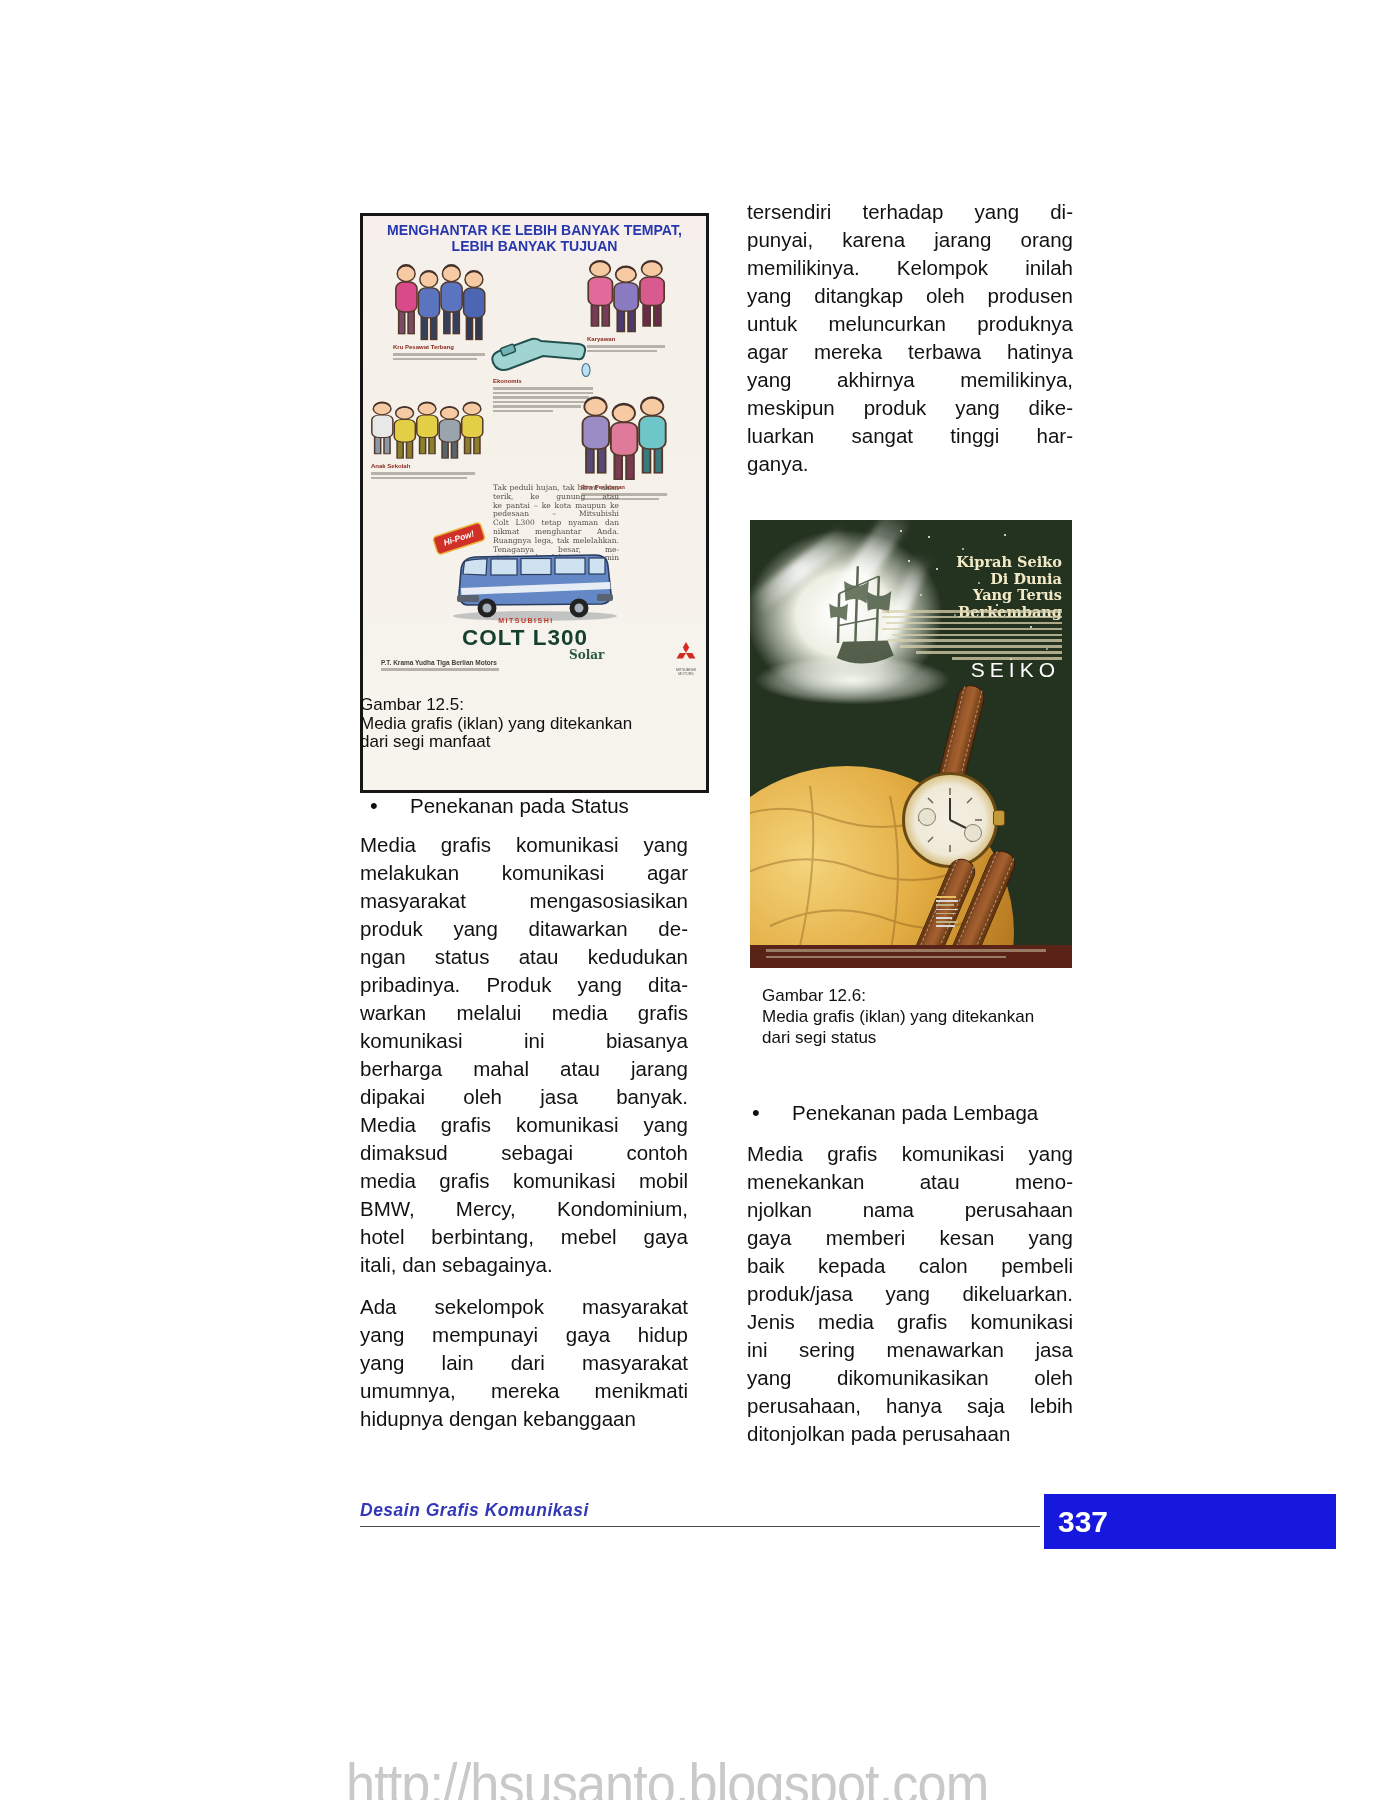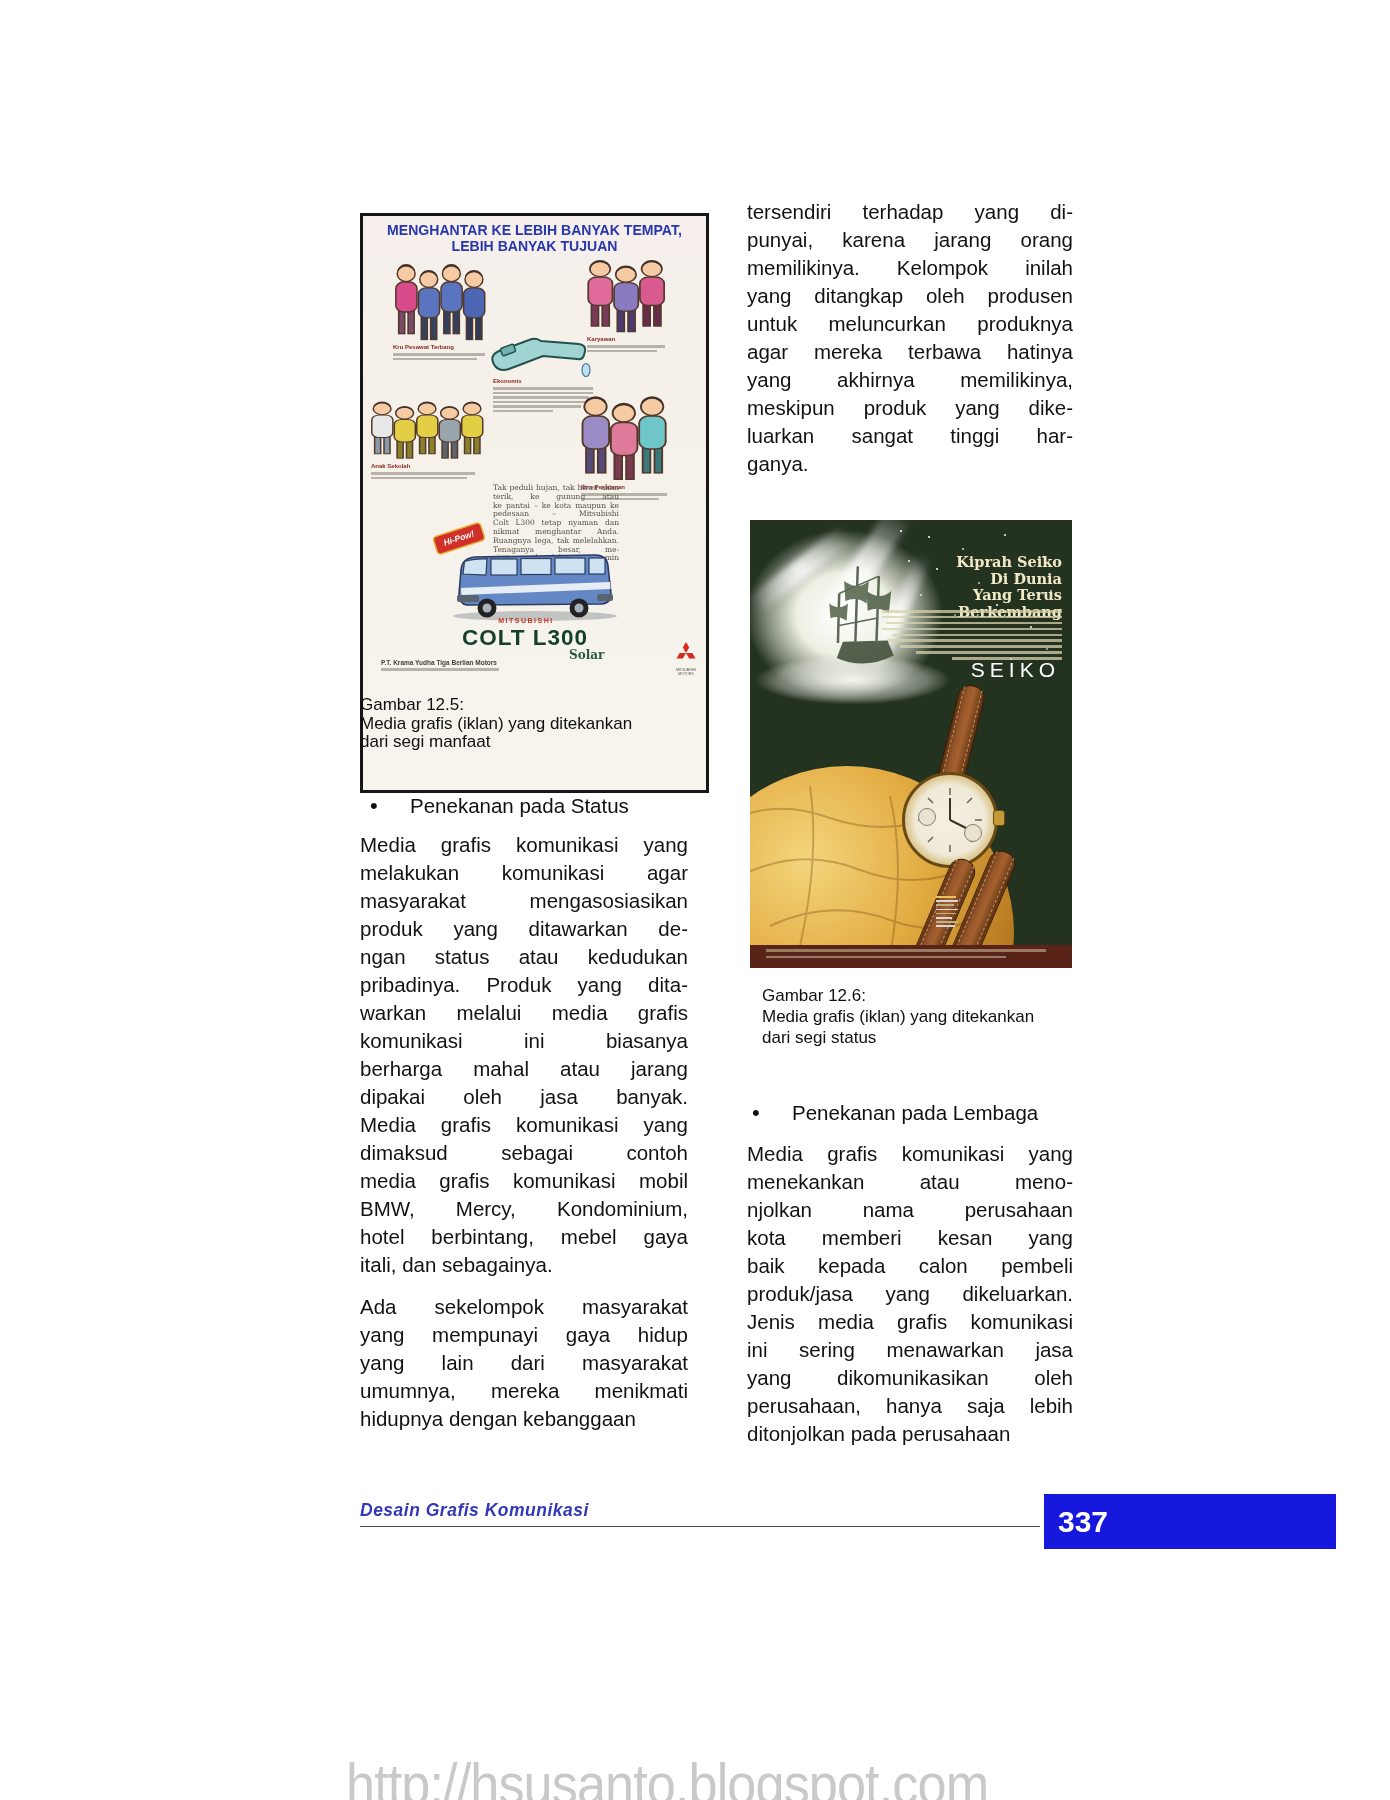--- a/index.html
+++ b/index.html
@@ -446,21 +446,21 @@
   </div>
 
 <div class="heading" style="left:752px;top:1100px">
   <span class="bullet">•</span><span>Penekanan pada Lembaga</span>
 </div>
 
 <div class="bodytext jus" style="left:747px;top:1140px;width:326px">
     <div class="tline">Media grafis komunikasi yang</div>
     <div class="tline">menekankan atau meno-</div>
     <div class="tline">njolkan nama perusahaan</div>
-    <div class="tline">kota memberi kesan yang</div>
+    <div class="tline">gaya memberi kesan yang</div>
     <div class="tline">baik kepada calon pembeli</div>
     <div class="tline">produk/jasa yang dikeluarkan.</div>
     <div class="tline">Jenis media grafis komunikasi</div>
     <div class="tline">ini sering menawarkan jasa</div>
     <div class="tline">yang dikomunikasikan oleh</div>
     <div class="tline">perusahaan, hanya saja lebih</div>
     <div class="tline last">ditonjolkan pada perusahaan</div>
   </div>
 
 <div class="footer-title">Desain Grafis Komunikasi</div>

